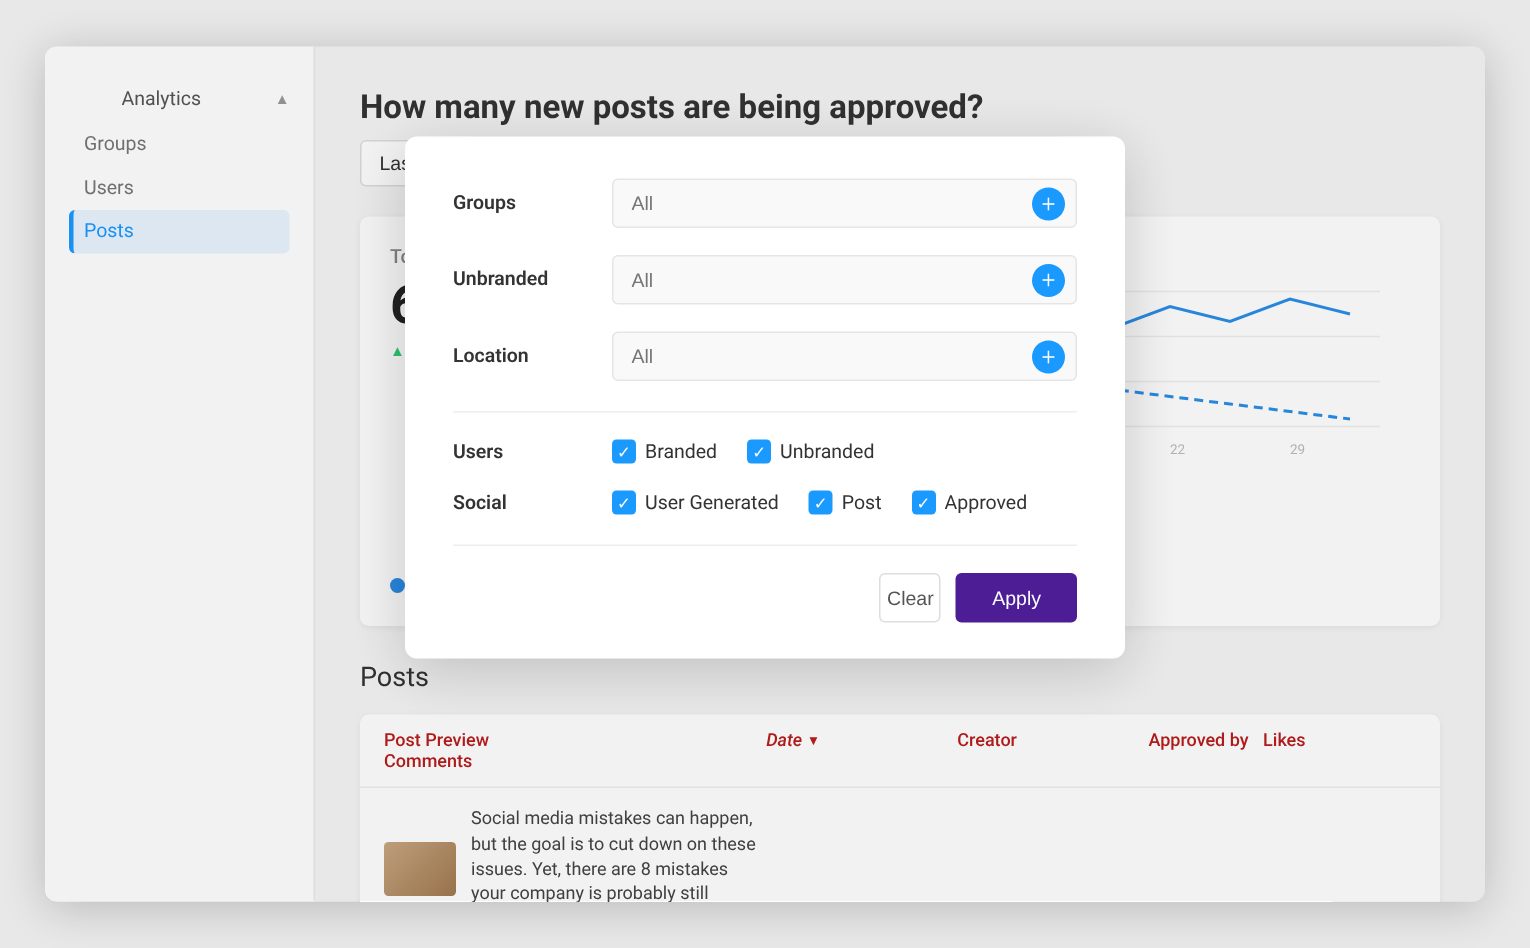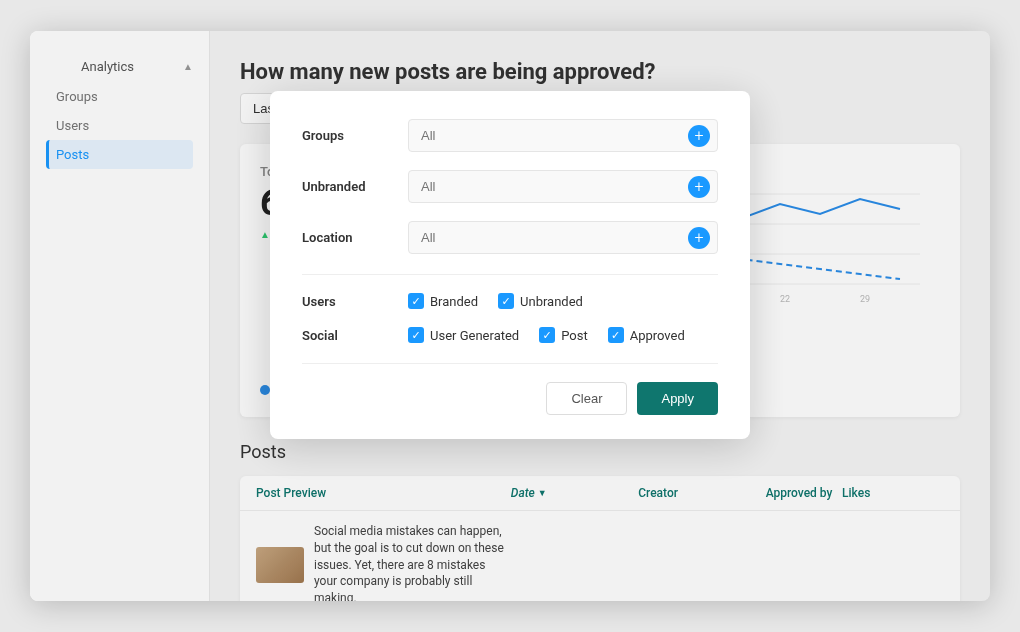--- a/index.html
+++ b/index.html
@@ -192,21 +192,21 @@
       border-radius: 6px;
       box-shadow: 0 1px 4px rgba(0,0,0,0.06);
       overflow: hidden;
     }
     .table-header {
       display: grid;
       grid-template-columns: 2fr 1fr 1fr 0.6fr 0.8fr;
       padding: 10px 16px;
       border-bottom: 1px solid #eee;
       font-size: 12px;
-      color: #0f766e;
+      color: #b91c1c;
       font-weight: 500;
     }
     .table-header .sortable {
       display: flex;
       align-items: center;
       gap: 3px;
       font-style: italic;
     }
     .sort-icon { font-size: 9px; }
     .table-row {
@@ -335,33 +335,33 @@
       border: none;
       border-top: 1px solid #eee;
       margin: 20px 0 18px;
     }
     .modal-footer {
       display: flex;
       justify-content: flex-end;
       gap: 10px;
     }
     .btn-clear {
-      padding: 8px 24px;
+      padding: 8px 4px;
       border: 1px solid #ddd;
       border-radius: 4px;
       background: #fff;
       font-size: 13px;
       color: #555;
       cursor: pointer;
     }
     .btn-apply {
       padding: 8px 24px;
       border: none;
       border-radius: 4px;
-      background: #0f766e;
+      background: #4c1d95;
       color: #fff;
       font-size: 13px;
       font-weight: 500;
       cursor: pointer;
     }
 
     
     .pie-svg {
       width: 120px;
       height: 120px;
@@ -469,20 +469,21 @@
       <div class="posts-table">
         <div class="table-header">
           <div>Post Preview</div>
           <div class="sortable">
             <span>Date</span>
             <span class="sort-icon">▼</span>
           </div>
           <div>Creator</div>
           <div>Approved by</div>
           <div>Likes</div>
+          <div>Comments</div>
         </div>
         <div class="table-row">
           <div class="post-preview-cell">
             <div class="post-thumb">
               <div class="post-thumb-img"></div>
             </div>
             <div class="post-text">Social media mistakes can happen, but the goal is to cut down on these issues. Yet, there are 8 mistakes your company is probably still making.</div>
           </div>
           <div></div>
           <div></div>

